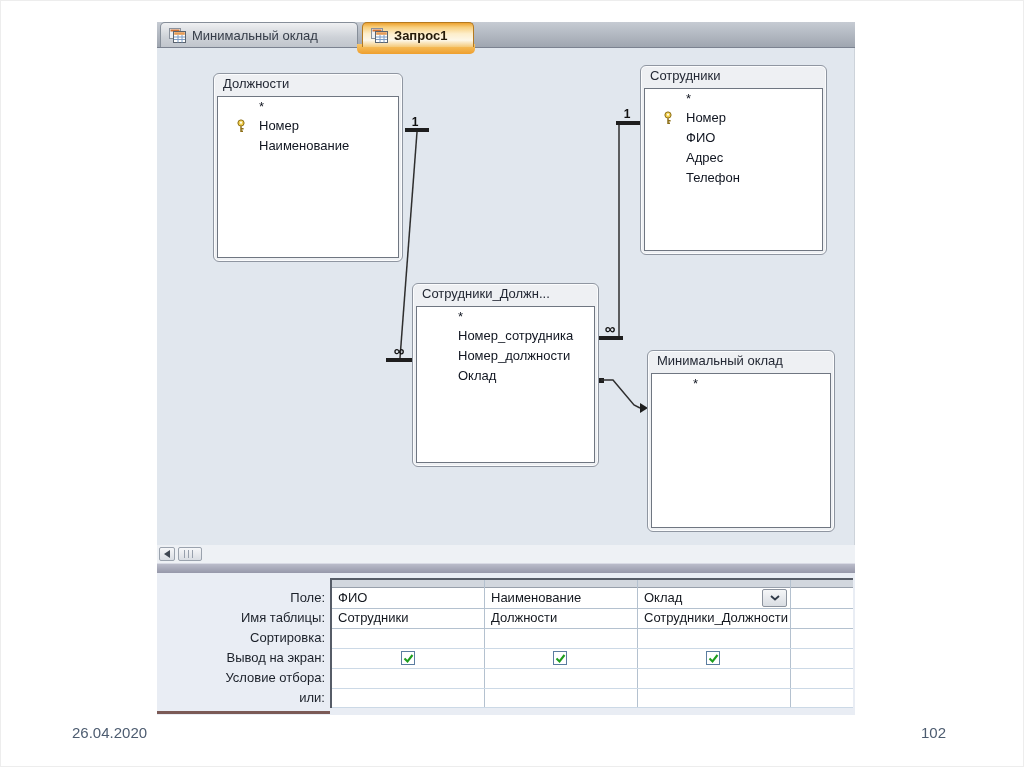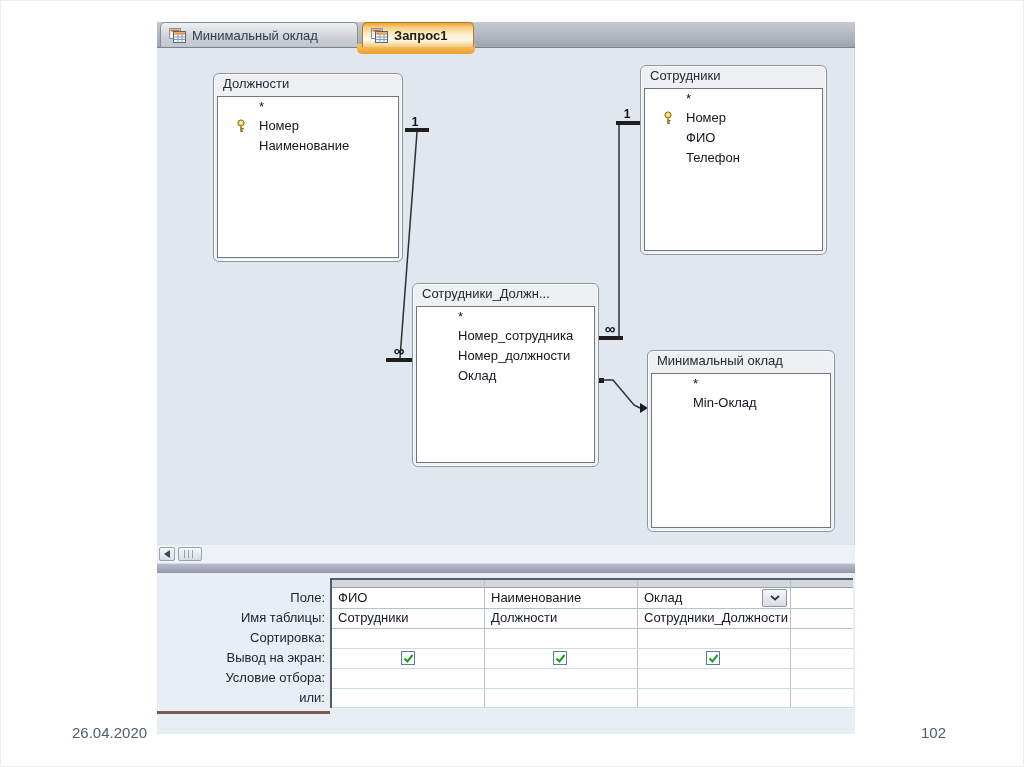--- a/index.html
+++ b/index.html
@@ -73,21 +73,21 @@
   #sb-thumb{left:21px;width:24px;}
   .grip{width:12px;height:8px;
     background:repeating-linear-gradient(90deg,#97a0ac 0 1px,transparent 1px 4px);}
   
   #divider{
     position:absolute;left:157px;top:563px;width:698px;height:10px;
     background:linear-gradient(#babccA,#9698aa);border-top:1px solid #d8dae4;
   }
   
   #qbe{
-    position:absolute;left:157px;top:573px;width:698px;height:161px;background:#e9edf4;
+    position:absolute;left:157px;top:573px;width:698px;height:142px;background:#e9edf4;
   }
   .qlabel{
     position:absolute;left:0;width:168px;height:20px;line-height:20px;
     text-align:right;font-size:13px;color:#1b2029;white-space:nowrap;
   }
   #gridbox{
     position:absolute;left:173px;top:5px;width:523px;height:130px;
     background:#ffffff;border-top:2px solid #565c67;border-left:2px solid #565c67;
   }
   #gridhead{
@@ -194,20 +194,23 @@
             <circle cx="7" cy="4" r="3.1" fill="#f2cf4e" stroke="#8d6f17" stroke-width="1"></circle>
             <circle cx="7" cy="3.7" r="1.1" fill="#fffdf2"></circle>
             <path d="M7 7.2 V13 M7 9.8 h2.6 M7 12.2 h2" stroke="#8d6f17" stroke-width="1.5" fill="none"></path>
           </svg>
           <span>Номер</span>
         </div>
         <div class="frow">
           <span>ФИО</span>
         </div>
         <div class="frow">
+          <span>Адрес</span>
+        </div>
+        <div class="frow">
           <span>Телефон</span>
         </div>
       </div>
     </div>
 
     <div class="card" style="left:255px;top:235px;width:187px;height:184px;">
       <div class="card-title">Сотрудники_Должн...</div>
       <div class="card-list">
         <div class="frow ast">*</div>
         <div class="frow">
@@ -219,23 +222,20 @@
         <div class="frow">
           <span>Оклад</span>
         </div>
       </div>
     </div>
 
     <div class="card" style="left:490px;top:302px;width:188px;height:182px;">
       <div class="card-title">Минимальный оклад</div>
       <div class="card-list">
         <div class="frow ast">*</div>
-        <div class="frow">
-          <span>Min-Оклад</span>
-        </div>
       </div>
     </div>
   </div>
 
   <div id="design-scroll">
     <div class="sbtn" id="sb-left">
       <svg width="7" height="8" viewBox="0 0 7 8">
         <polygon points="6,0 6,8 0,4" fill="#3f4752"></polygon>
       </svg>
     </div>

